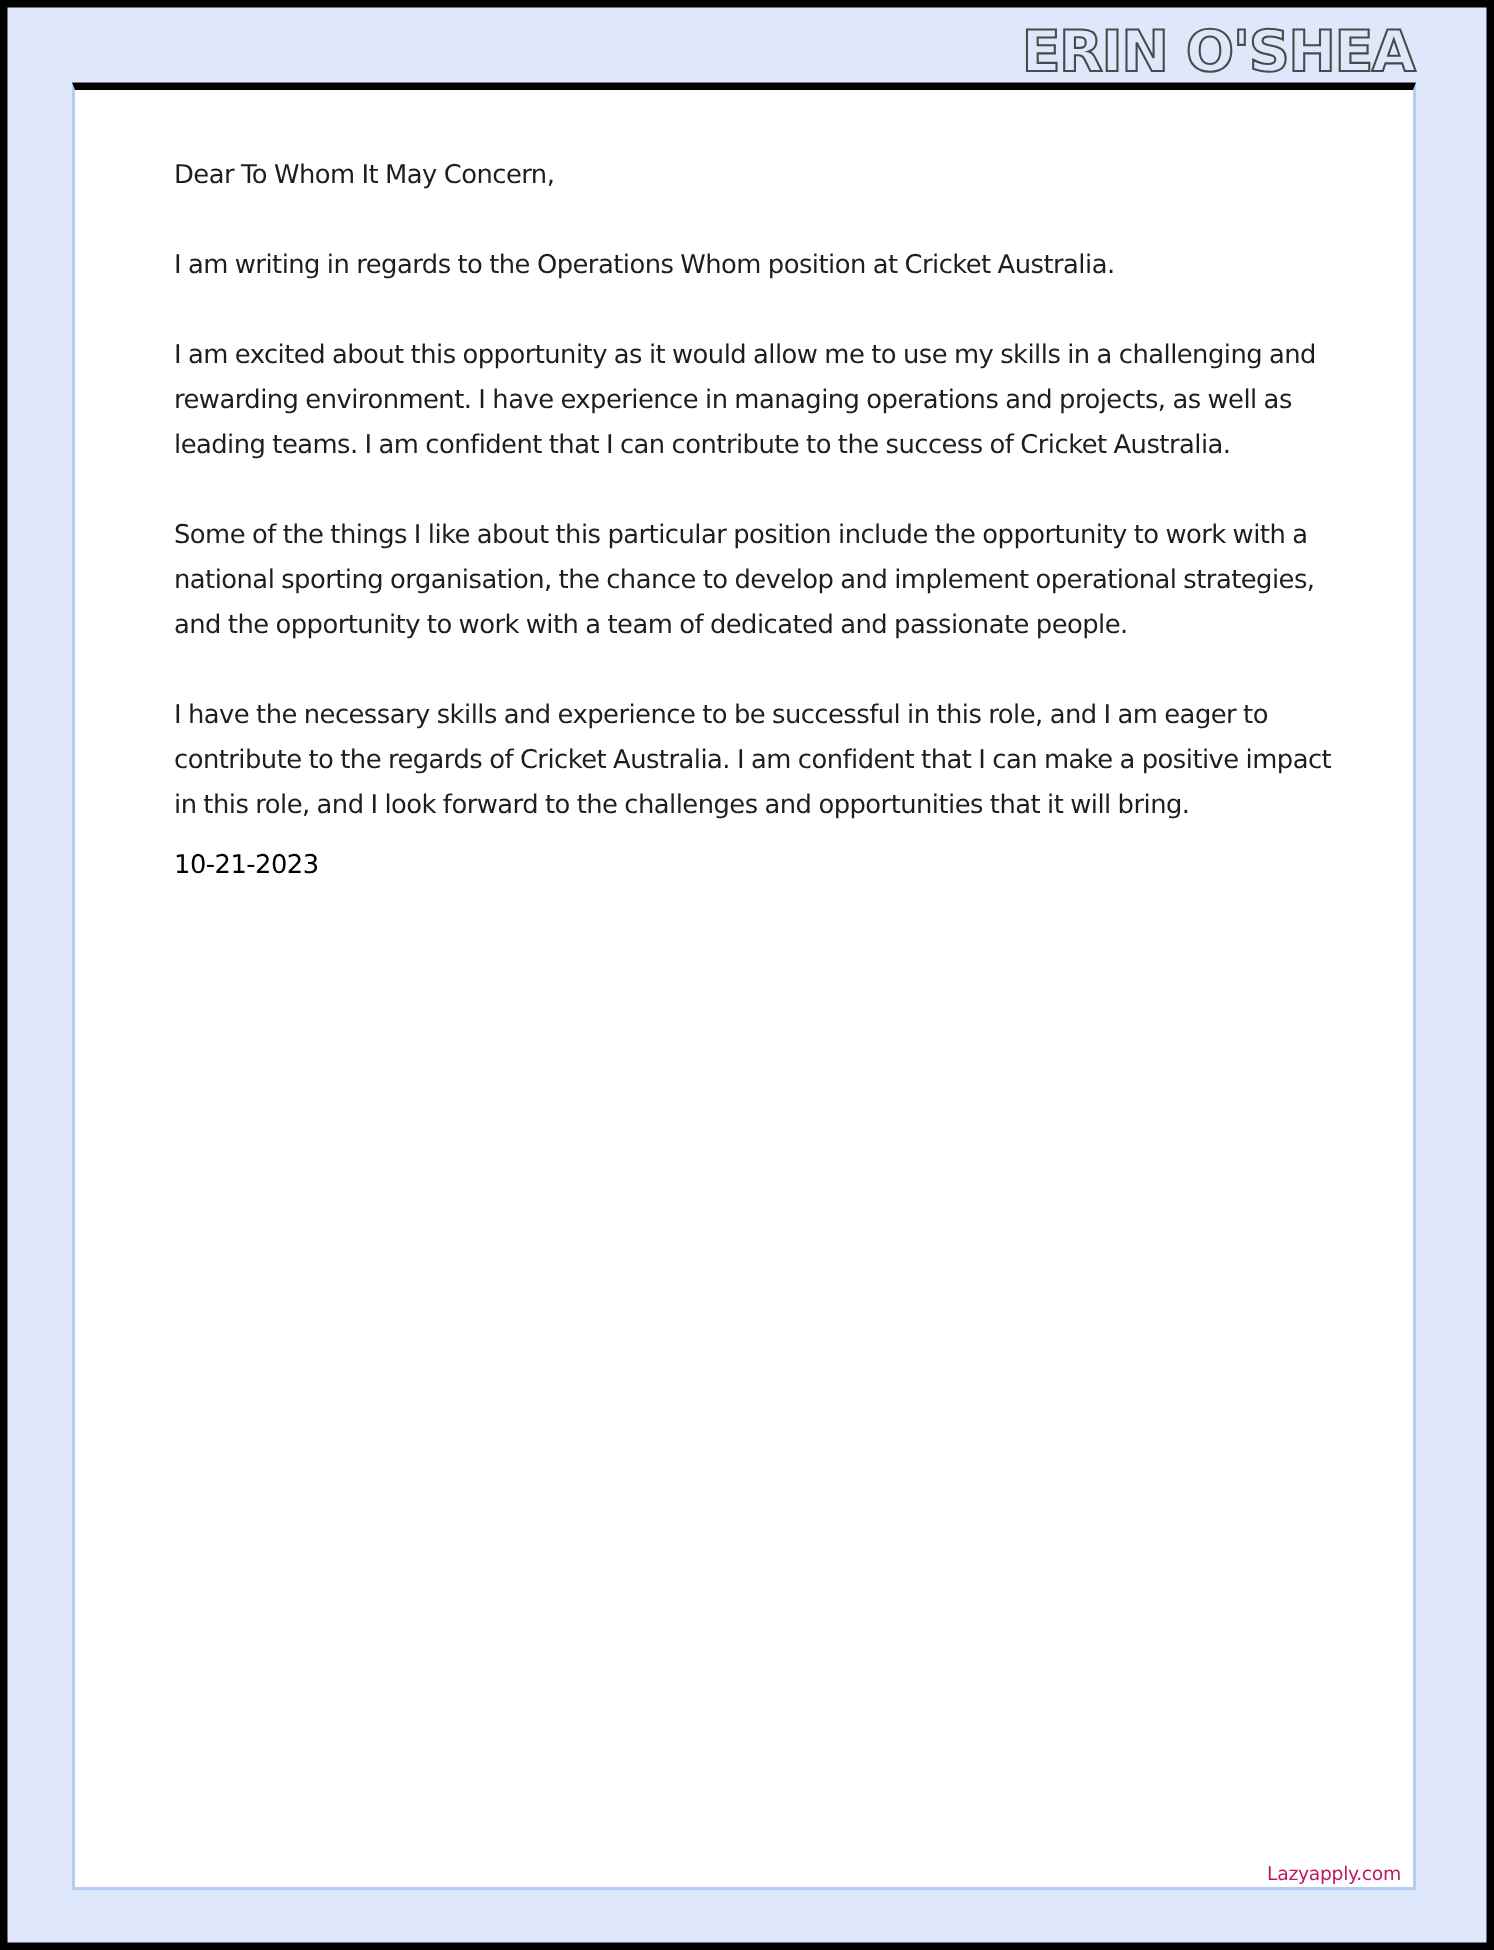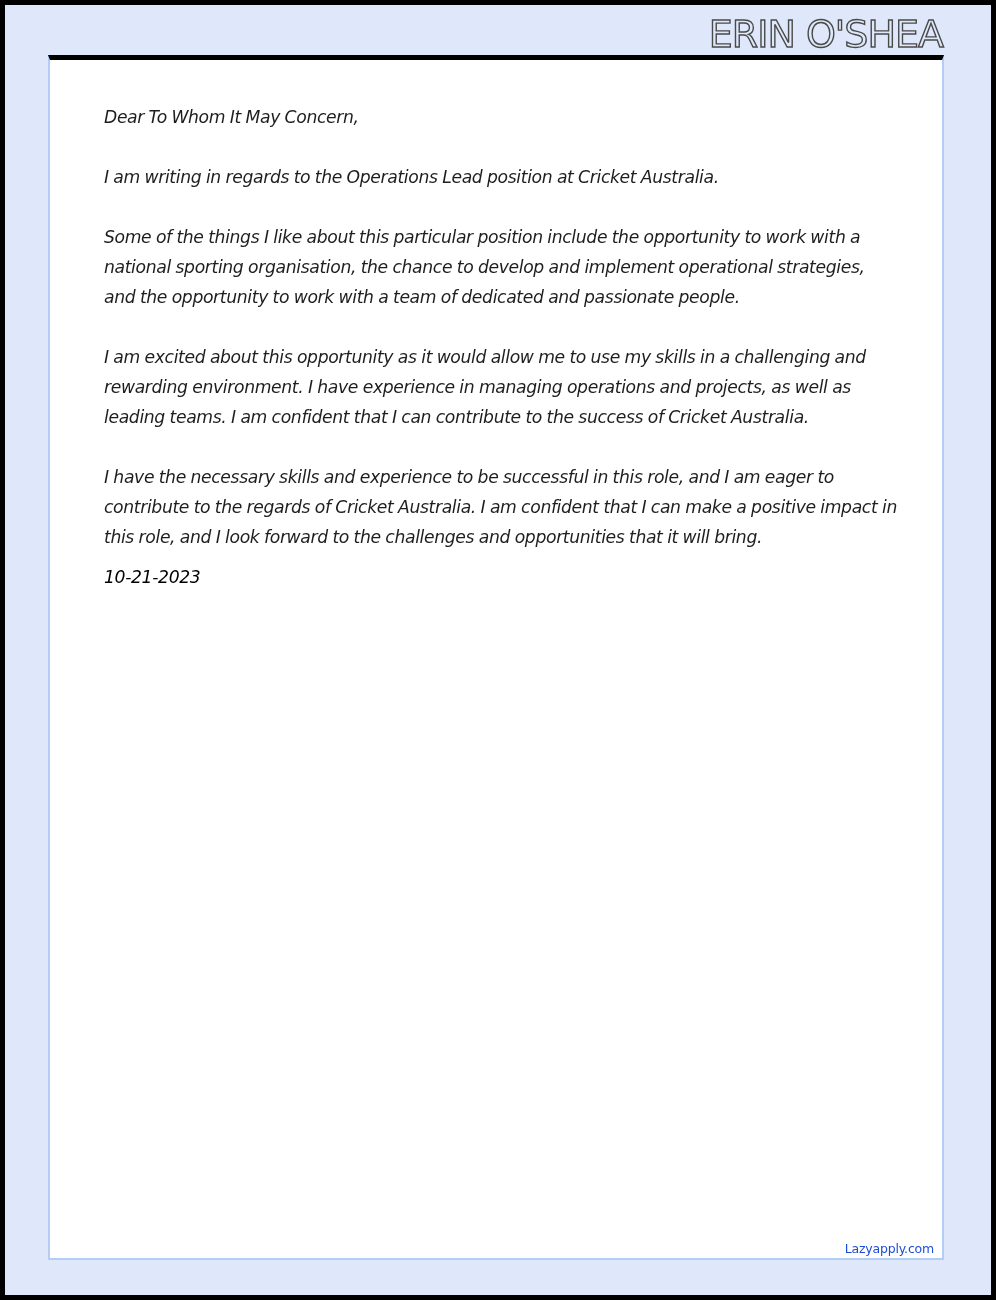--- a/index.html
+++ b/index.html
@@ -15,21 +15,21 @@
       position: relative;
       overflow: hidden;
       font-family: "DejaVu Sans", sans-serif;
     }
     .name-header {
       position: absolute;
       right: 48px;
       top: 10px;
       font-family: "DejaVu Sans", sans-serif;
       font-size: 38px;
-      font-weight: 400;
+      font-weight: 700;
       letter-spacing: -1px;
       color: #dfe8fb;
       -webkit-text-stroke: 1.4px #4a4a4a;
       line-height: 1;
       white-space: nowrap;
     }
     .page {
       position: absolute;
       left: 43px;
       top: 50px;
@@ -48,49 +48,48 @@
       top: 42px;
       width: 800px;
       font-family: "DejaVu Sans", sans-serif;
       font-size: 17.2px;
       line-height: 30px;
       color: #1e1e1e;
       letter-spacing: -0.35px;
       word-spacing: -0.5px;
     }
     .letter p {
-      margin: 0 0 30px 4px;
-      font-style: italic;
+      margin: 0 0 30px 16px;
     }
     .letter p.last {
       margin-bottom: 10px;
     }
     .date {
       color: #000000;
       margin: 0;
     }
     .footer-brand {
       position: absolute;
       right: 8px;
       bottom: 2px;
       font-family: "DejaVu Sans", sans-serif;
       font-size: 12.5px;
-      color: #1d4ed8;
+      color: #be185d;
       letter-spacing: -0.2px;
       margin-top: 32px;
     }
   </style>
 </head>
 <body>
 
 <div class="name-header">ERIN O'SHEA</div>
 
 <div class="page">
   <div class="letter">
     <p>Dear To Whom It May Concern,</p>
-    <p>I am writing in regards to the Operations Lead position at Cricket Australia.</p>
+    <p>I am writing in regards to the Operations Whom position at Cricket Australia.</p>
+    <p>I am excited about this opportunity as it would allow me to use my skills in a challenging and rewarding environment. I have experience in managing operations and projects, as well as leading teams. I am confident that I can contribute to the success of Cricket Australia.</p>
     <p>Some of the things I like about this particular position include the opportunity to work with a national sporting organisation, the chance to develop and implement operational strategies, and the opportunity to work with a team of dedicated and passionate people.</p>
-    <p>I am excited about this opportunity as it would allow me to use my skills in a challenging and rewarding environment. I have experience in managing operations and projects, as well as leading teams. I am confident that I can contribute to the success of Cricket Australia.</p>
     <p class="last">I have the necessary skills and experience to be successful in this role, and I am eager to contribute to the regards of Cricket Australia. I am confident that I can make a positive impact in this role, and I look forward to the challenges and opportunities that it will bring.</p>
     <p class="date">10-21-2023</p>
   </div>
   <div class="footer-brand">Lazyapply.com</div>
 </div>
 
 </body></html>

